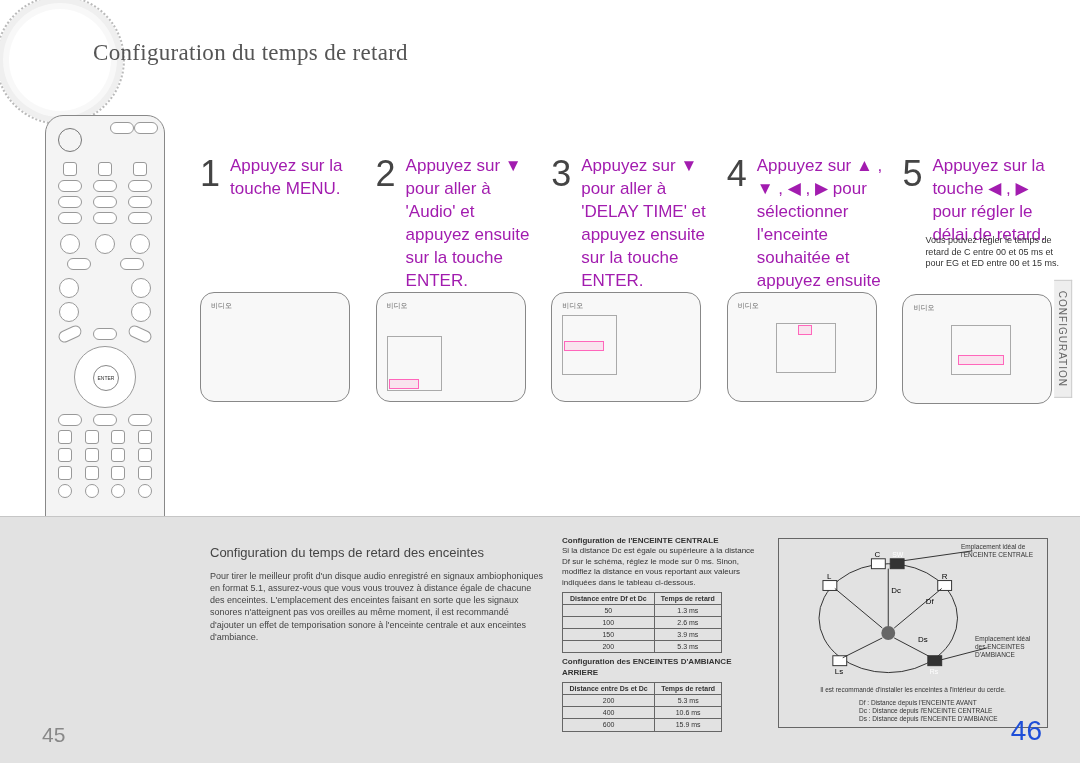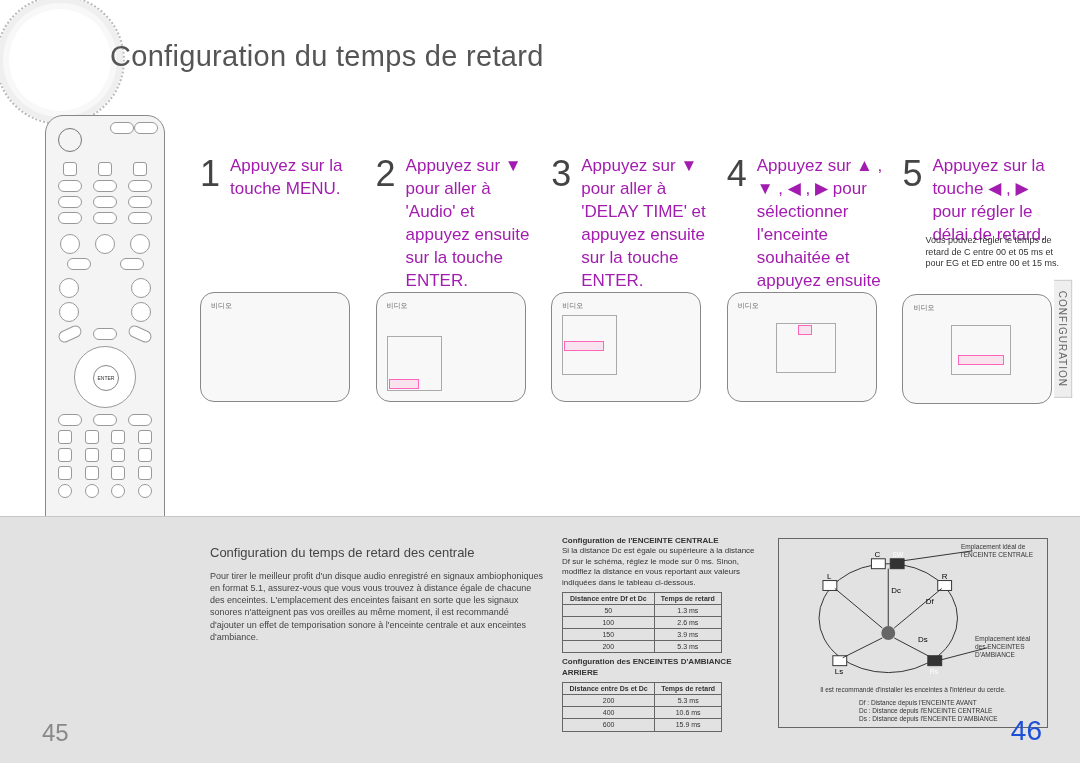--- a/index.html
+++ b/index.html
@@ -1,21 +1,21 @@
 <!DOCTYPE html>
 <html><head>
 <meta charset="utf-8">
 <style>
   * { box-sizing: border-box; margin: 0; padding: 0; }
   body { width: 1080px; height: 763px; background: #fff; font-family: Arial, Helvetica, sans-serif; color: #333; position: relative; overflow: hidden; }
 
   
   .ring { position:absolute; top:-5px; left:-5px; width:130px; height:130px; border-radius:50%; border:2px dotted #bbb; box-shadow:inset 0 0 0 6px rgba(187,187,187,0.15),inset 0 0 0 12px rgba(187,187,187,0.1);}
 
-  .title { position:absolute; top:40px; left:110px; font-size:29px; font-weight:400; color:#555; letter-spacing:0.3px;}
+  .title { position:absolute; top:40px; left:93px; font-size:23px; font-weight:400; color:#555; letter-spacing:0.3px;font-family:Liberation Serif, serif;}
 
   
   .remote { position:absolute; top:115px; left:45px; width:120px; height:425px; border:1px solid #888; border-radius:18px; background:#f4f4f4; }
   .remote .pad { margin:6px; }
   .remote .row { display:flex; justify-content:space-around; margin:4px 0; }
   .remote .btn { width:14px; height:14px; border:1px solid #999; border-radius:3px; background:#fff; font-size:4px; display:flex; align-items:center; justify-content:center; color:#777;}
   .remote .round { border-radius:50%; }
   .remote .big { width:20px; height:20px; }
   .remote .power { width:24px; height:24px; border-radius:50%; border:1.5px solid #777; margin:6px;}
   .remote .rect  { width:24px; height:12px; border-radius:6px;}
@@ -34,21 +34,21 @@
   .screen .lbl { position:absolute; top:8px; left:10px; font-size:7px; color:#666; }
   .screen .halfbox { position:absolute; border:1px solid #aaa; }
   .screen .box1 { left:10px; bottom:10px; width:55px; height:55px;}
   .screen .hi   { position:absolute; border:1px solid #f6b; background:rgba(255,105,180,0.15);}
 
   
   .sidetab { position:absolute; right:8px; top:398px; transform:rotate(90deg); transform-origin:right top; font-size:10px; letter-spacing:1px; color:#666; background:#eee; padding:3px 10px; border:1px solid #ccc; border-bottom:none;}
 
   
   .lower { position:absolute; left:0; right:0; top:516px; bottom:0; background:#e2e2e2; border-top:1px solid #c6c6c6; }
-  .page-left { position:absolute; left:42px; bottom:16px; font-size:24px; color:#888; }
+  .page-left { position:absolute; left:42px; bottom:16px; font-size:21px; color:#888; }
   .page-right{ position:absolute; right:38px; bottom:16px; font-size:28px; color:#1d4ed8; }
 
   .left-block { position:absolute; left:210px; top:545px; width:335px; }
   .left-block h2 { font-size:13px; font-weight:500; color:#444; margin-bottom:10px; }
   .left-block p { font-size:9px; line-height:1.35; color:#444; }
 
   .mid-block { position:absolute; left:562px; top:536px; width:195px; font-size:8px; color:#333; line-height:1.3;}
   .mid-block b { font-weight:600; }
   .mid-block table { border-collapse:collapse; font-size:7px; margin:4px 0; width:160px; }
   .mid-block th,.mid-block td { border:1px solid #666; padding:1px 4px; text-align:center; }
@@ -195,21 +195,21 @@
       <div class="hi" style="left:55px; top:60px; width:46px; height:10px"></div>
     </div>
   </div>
 </div>
 
 <div class="sidetab">CONFIGURATION</div>
 
 <div class="lower"></div>
 
 <div class="left-block">
-  <h2>Configuration du temps de retard des centrale</h2>
+  <h2>Configuration du temps de retard des enceintes</h2>
   <p>Pour tirer le meilleur profit d'un disque audio enregistré en signaux ambiophoniques en format 5.1, assurez-vous que vous vous trouvez à distance égale de chacune des enceintes. L'emplacement des enceintes faisant en sorte que les signaux sonores n'atteignent pas vos oreilles au même moment, il est recommandé d'ajouter un effet de temporisation sonore à l'enceinte centrale et aux enceintes d'ambiance.</p>
 </div>
 
 <div class="mid-block">
   <b>Configuration de l'ENCEINTE CENTRALE</b><br>
   <span>Si la distance Dc est égale ou supérieure à la distance Df sur le schéma, réglez le mode sur 0 ms. Sinon, modifiez la distance en vous reportant aux valeurs indiquées dans le tableau ci-dessous.</span>
   <table>
     <tbody>
         <tr>
           <th>Distance entre Df et Dc</th>

